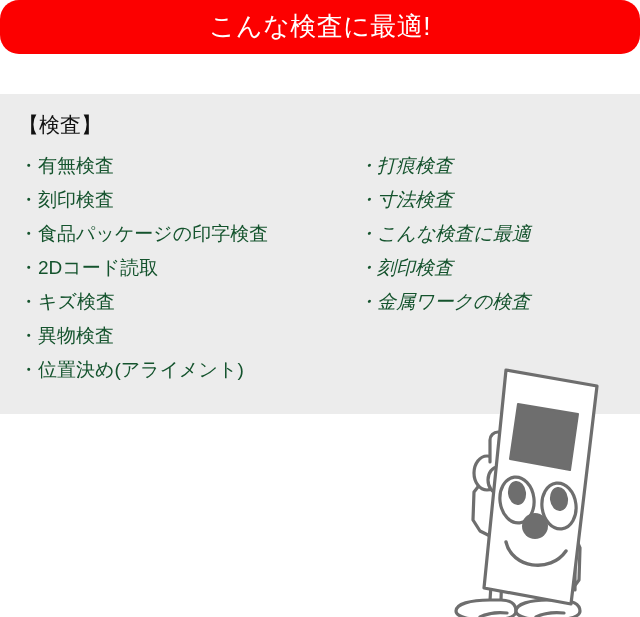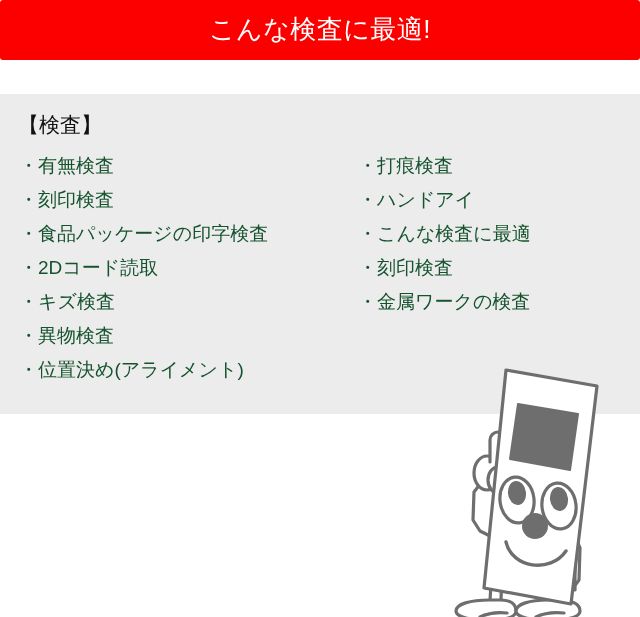--- a/index.html
+++ b/index.html
@@ -22,23 +22,23 @@
     background: #ffffff;
     overflow: hidden;
   }
 
   
   .header-banner {
     position: absolute;
     left: 0;
     top: 0;
     width: 640px;
-    height: 60px;
+    height: 54px;
     background: #fc0000;
-    border-radius: 3px;
+    border-radius: 19px;
     display: flex;
     align-items: center;
     justify-content: center;
     box-sizing: border-box;
   }
   .header-title {
     color: #ffffff;
     font-size: 26px;
     line-height: 1;
     letter-spacing: 0.5px;
@@ -76,21 +76,21 @@
     color: #111111;
     white-space: nowrap;
     font-weight: 400;
   }
 
   .list-column {
     position: absolute;
     top: 55px;
   }
   .list-column.left  { left: 19px; }
-  .list-column.right { left: 358px; }
+  .list-column.right { left: 358px; font-style: italic; }
 
   .list-item {
     font-size: 19px;
     line-height: 34px;
     height: 34px;
     color: #14532d;
     white-space: nowrap;
     font-weight: 400;
   }
 
@@ -123,21 +123,21 @@
         <div class="list-item">・刻印検査</div>
         <div class="list-item">・食品パッケージの印字検査</div>
         <div class="list-item">・2Dコード読取</div>
         <div class="list-item">・キズ検査</div>
         <div class="list-item">・異物検査</div>
         <div class="list-item">・位置決め(アライメント)</div>
       </div>
 
       <div class="list-column right">
         <div class="list-item">・打痕検査</div>
-        <div class="list-item">・ハンドアイ</div>
+        <div class="list-item">・寸法検査</div>
         <div class="list-item">・こんな検査に最適</div>
         <div class="list-item">・刻印検査</div>
         <div class="list-item">・金属ワークの検査</div>
       </div>
 
     </div>
   </div>
 
   <div class="mascot">
     <svg width="200" height="265" viewBox="0 0 200 265" xmlns="http://www.w3.org/2000/svg">

